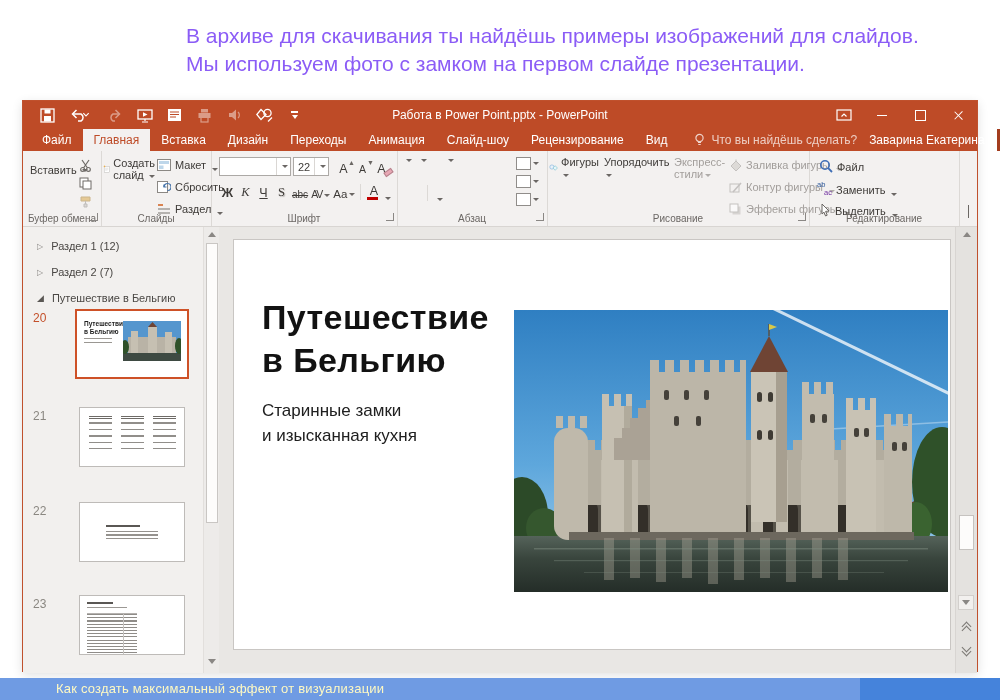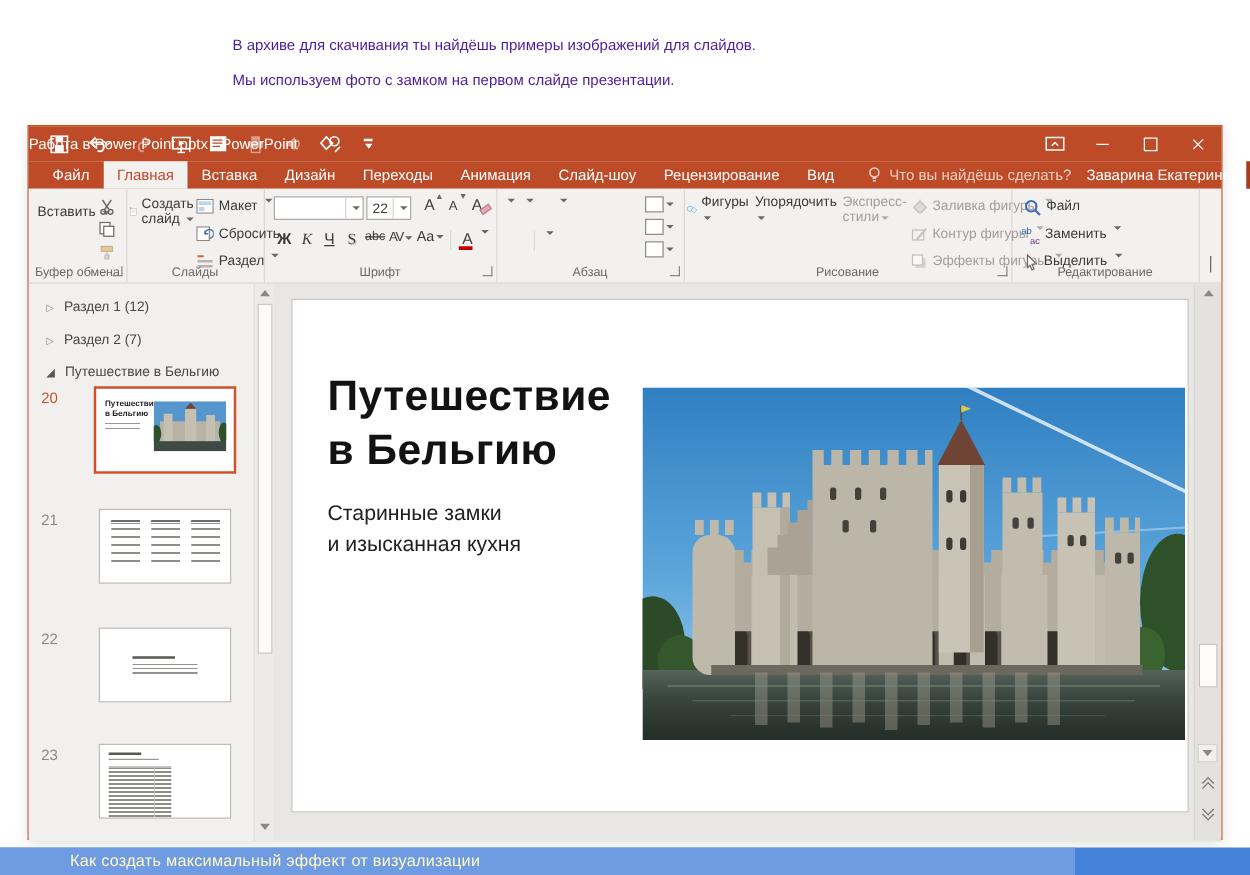--- a/index.html
+++ b/index.html
@@ -3,29 +3,29 @@
 <meta charset="utf-8">
 <style>
   :root{
     --orange:#BE4B27; --orange-d:#A33D1E; --ribbon:#F3F1F0; --ink:#3E3B38;
     --dim:#A29E9B; --line:#DCD9D6; --glabel:#6B6764;
   }
   html,body{margin:0;padding:0;background:#fff}
   .canvas{position:relative;width:1000px;height:700px;background:#fff;overflow:hidden;
     font-family:"Liberation Sans",sans-serif;}
   
-  .lesson{position:absolute;left:186px;top:22px;font-size:12px;line-height:28px;color:#4c1d95}
+  .lesson{position:absolute;left:186px;top:22px;font-size:21px;line-height:28px;color:#8b5cf6}
   
   .window{position:absolute;left:22px;top:100px;width:956px;height:572px;background:var(--ribbon);
     border:1px solid #C0512D;box-sizing:border-box;box-shadow:0 3px 10px rgba(0,0,0,.12)}
   .titlebar{height:28px;background:var(--orange);display:flex;align-items:center;position:relative;color:#fff}
   .qat{display:flex;align-items:center;gap:13px;padding-left:16px}
   .qbtn{width:17px;height:17px;display:flex;align-items:center;justify-content:center}
   .dim45{opacity:.45}
-  .win-title{position:absolute;left:0;right:0;text-align:left;font-size:12px;pointer-events:none}
+  .win-title{position:absolute;left:0;right:0;text-align:center;font-size:12px;pointer-events:none}
   .win-controls{margin-left:auto;display:flex;height:100%;position:relative}
   .wc{width:38px;height:100%;display:flex;align-items:center;justify-content:center}
   .min-glyph{width:10px;height:1px;background:#fff}
   .max-glyph{width:9px;height:9px;border:1px solid #fff}
   .close-glyph{position:relative;width:11px;height:11px}
   .close-glyph::before,.close-glyph::after{content:"";position:absolute;left:5px;top:0;width:1.4px;height:11px;background:#fff}
   .close-glyph::before{transform:rotate(45deg)}.close-glyph::after{transform:rotate(-45deg)}
   .qcaret{display:flex;flex-direction:column;align-items:center;gap:2px}
   .qcaret i{display:block;width:7px;height:1.4px;background:#fff}
   .tri-dn-w{width:0;height:0;border-left:3.5px solid transparent;border-right:3.5px solid transparent;border-top:4px solid #fff}
@@ -37,21 +37,21 @@
   .tr-user{margin-left:auto;padding:4px 12px 0;white-space:nowrap}
   .tr-share{background:var(--orange-d);display:flex;align-items:center;gap:6px;padding:0 12px;white-space:nowrap}
   
   .ribbon{position:relative;height:75px;background:var(--ribbon);border-bottom:1px solid #D8D5D2;font-size:11px;color:var(--ink)}
   .rgroup{position:absolute;top:0;height:75px;border-right:1px solid var(--line)}
   .glabel{position:absolute;bottom:2px;left:0;right:0;text-align:center;font-size:10px;color:var(--glabel);white-space:nowrap}
   .launch{position:absolute;right:3px;bottom:5px;width:7px;height:7px;border-right:1.4px solid #8A8784;border-bottom:1.4px solid #8A8784}
   .caret{display:inline-block;width:0;height:0;border-left:3px solid transparent;border-right:3px solid transparent;border-top:3.6px solid #6B6764;vertical-align:middle;margin-left:2px}
   .caret.dimc{border-top-color:#AFACA9}
   .bigbtn{position:absolute;display:flex;flex-direction:row;align-items:center;gap:3px;line-height:12px}
-  .smallrow{position:absolute;display:flex;align-items:flex-start;gap:4px;white-space:nowrap}
+  .smallrow{position:absolute;display:flex;align-items:flex-end;gap:4px;white-space:nowrap}
   .combo{height:19px;background:#fff;border:1px solid #ACA9A6;display:flex;align-items:center;font-size:11px;padding:0 2px 0 4px;box-sizing:border-box}
   .combo .cz{margin-left:auto;padding-left:3px;border-left:1px solid #DAD7D4;height:100%;display:flex;align-items:center}
   .fbtn{min-width:15px;text-align:center;font-size:12.5px;color:var(--ink);padding:0 1px}
   .lines-ic{width:15px;height:12px;background:repeating-linear-gradient(180deg,#76736F 0 1.3px,transparent 1.3px 4.2px)}
   .lines-ic.sm{width:12px}
   .boxic{width:13px;height:11px;border:1px solid #908D8A;background:#fff}
   .chev-up{width:7px;height:7px;border-top:1.6px solid #6B6764;border-left:1.6px solid #6B6764;transform:rotate(45deg)}
   .replace-ic{position:relative;width:15px;height:15px;font-size:7.5px;font-weight:normal;line-height:7px}
   .replace-ic .ab{position:absolute;left:0;top:0;color:#2B579A}
   .replace-ic .ac{position:absolute;right:0;bottom:0;color:#7030A0}

